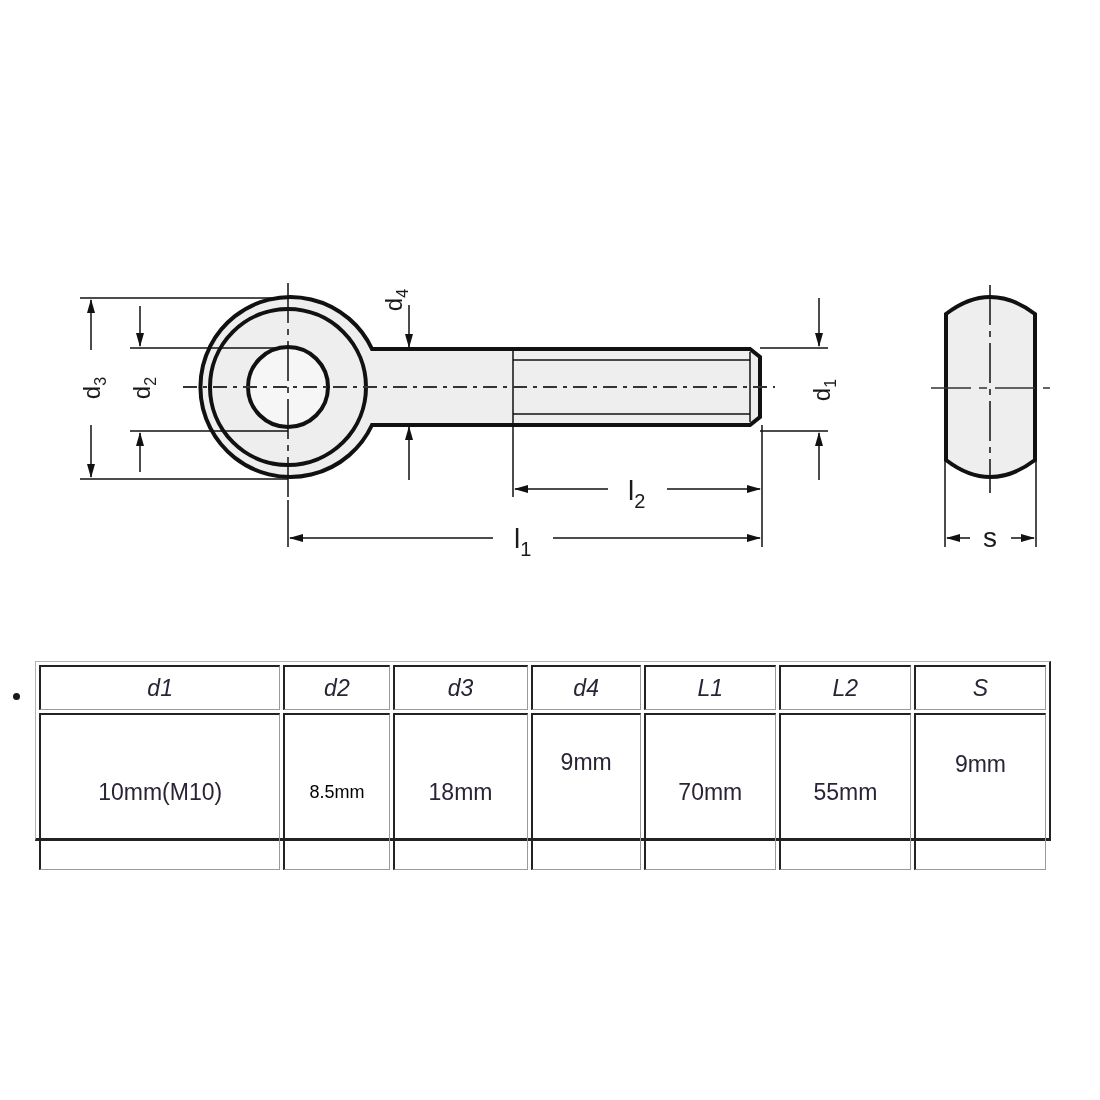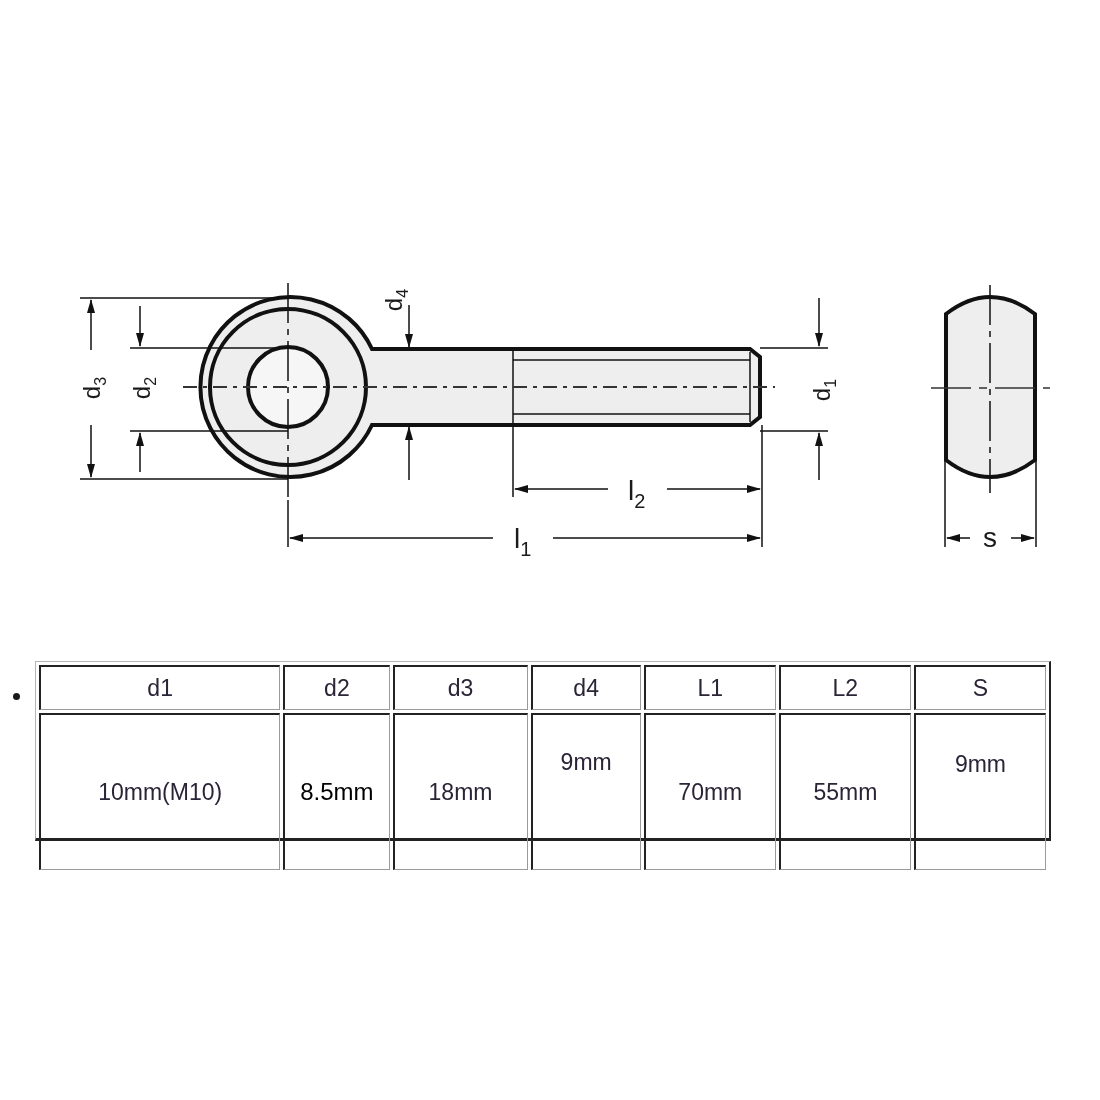--- a/index.html
+++ b/index.html
@@ -9,23 +9,23 @@
     #drawing text { font-family: "Liberation Sans", sans-serif; fill: #1a1a1a; }
     .bullet { position: absolute; left: 13px; top: 693px; width: 7px; height: 7px;
               border-radius: 50%; background: #1a1a1a; }
     .spec-wrap { position: absolute; left: 35px; top: 661px; width: 1016px; height: 180px;
                  box-sizing: border-box; border: 1px solid #b5b5b5;
                  border-bottom: 3px solid #222; border-right: 2px solid #222; }
     table.spec { border-collapse: separate; border-spacing: 3px; width: 100%; height: 100%;
                  table-layout: fixed; }
     table.spec td { border: 1px solid #9a9a9a; border-top: 2px solid #222; border-left: 2px solid #222;
                     text-align: center; color: #2a2436; font-size: 23px; padding: 0; }
-    table.spec tr.head td { height: 42px; }
+    table.spec tr.head td { height: 42px; font-style: italic; }
     table.spec tr.vals td { height: 118px; }
-    table.spec td.d2val { color: #000; font-size: 24px; }
+    table.spec td.d2val { color: #000; font-size: 18px; }
   </style>
 </head>
 <body>
 
 <svg id="drawing" viewBox="0 0 1100 620" xmlns="http://www.w3.org/2000/svg">
   <defs>
     <marker id="arr" markerWidth="14" markerHeight="8" refX="13" refY="4" orient="auto" markerUnits="userSpaceOnUse">
       <path d="M0,0 L14,4 L0,8 Z" fill="#111"></path>
     </marker>
   </defs>

